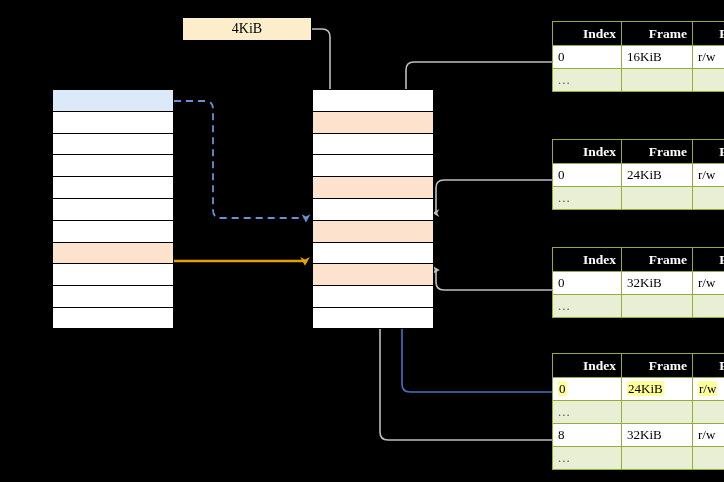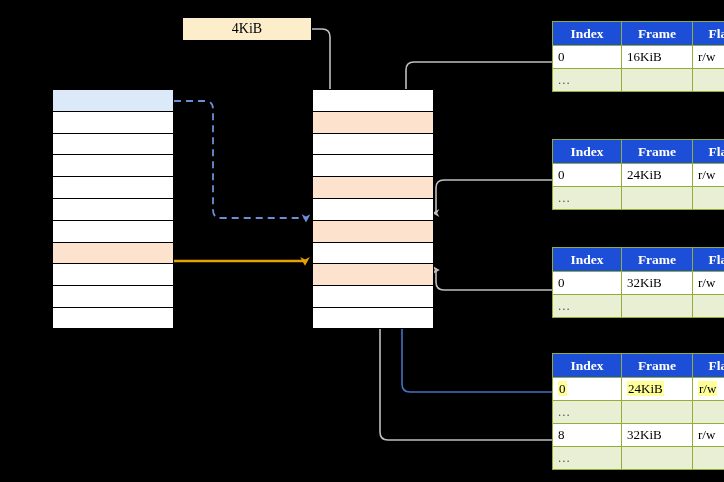--- a/index.html
+++ b/index.html
@@ -40,24 +40,24 @@
 
   
   .ptable{
     position:absolute;z-index:3;
     border-collapse:collapse;
     table-layout:fixed;
     background:#fff;
     font-size:13px;
   }
   .ptable th{
-    background:#1d4ed8;
+    background:#000000;
     color:#ffffff;
     font-weight:bold;
-    text-align:center;
+    text-align:right;
     padding:2px 5px;
     border:1px solid #93ae36;
     height:19px;
     font-size:13.5px;
   }
   .ptable td{
     border:1px solid #93ae36;
     padding:1px 5px;
     height:20px;
     color:#000;

